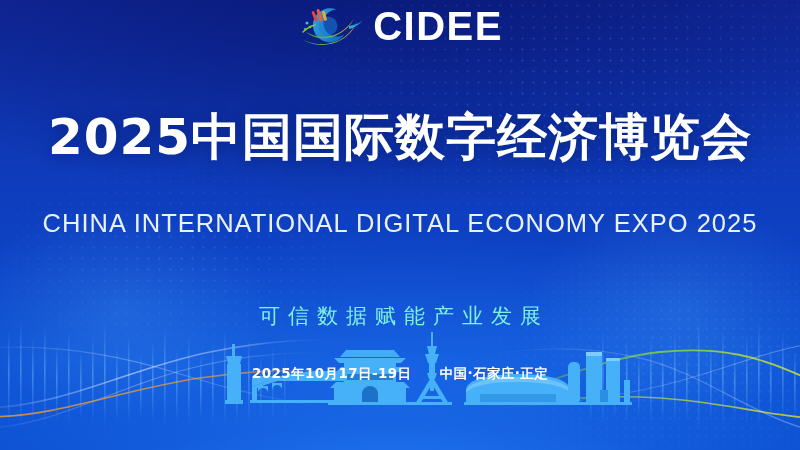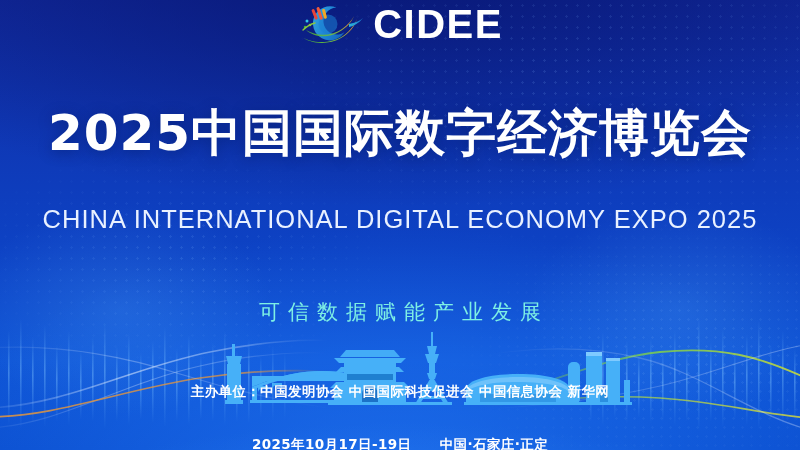--- a/index.html
+++ b/index.html
@@ -389,20 +389,19 @@
         </g>
 
         <path d="M52 24 C 58 23, 63 21, 66 18 C 62 23, 57 26, 52 27 Z" fill="url(#tailG)" opacity="0.9"></path>
       </svg>
       <span class="logo-word">CIDEE</span>
     </div>
 
     <div class="title-cn">2025中国国际数字经济博览会</div>
     <div class="title-en">CHINA INTERNATIONAL DIGITAL ECONOMY EXPO 2025</div>
     <div class="slogan">可信数据赋能产业发展</div>
-    <div class="organizers">主办单位：中国发明协会  中国国际科技促进会  中国信息协会  新华网</div>
     <div class="datetime">
       <span>2025年10月17日-19日</span>
       <span class="gap"></span>
       <span>中国·石家庄·正定</span>
     </div>
   </div>
 </div>
 
 </body></html>

